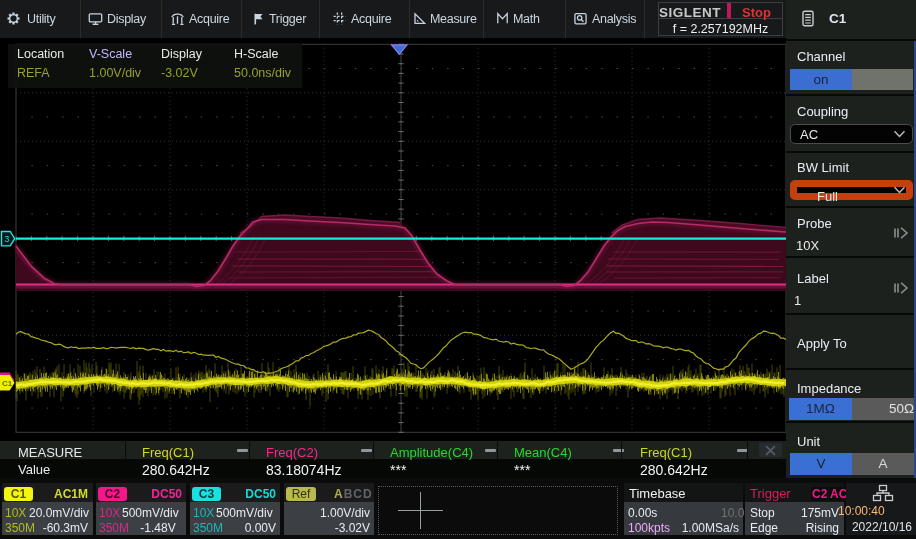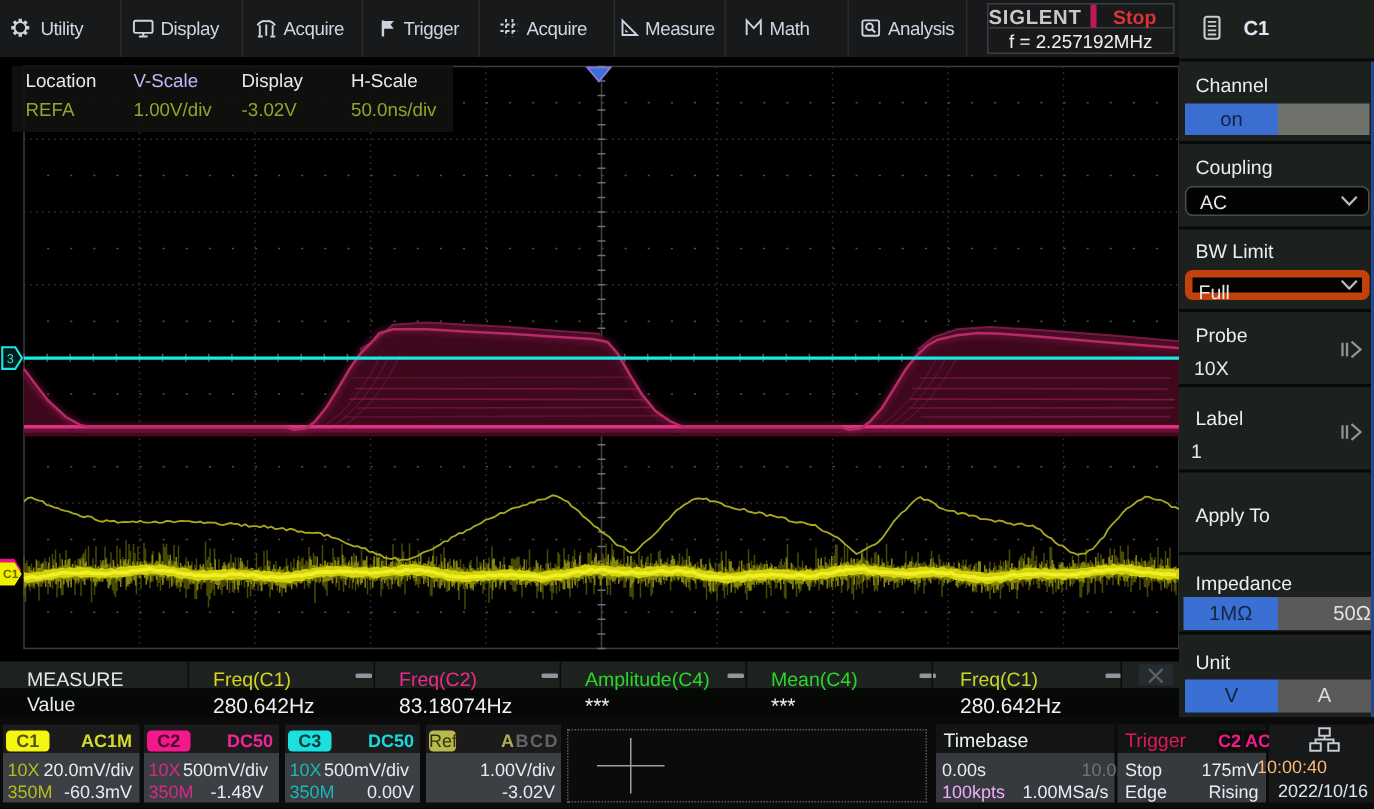--- a/index.html
+++ b/index.html
@@ -90,21 +90,21 @@
 <div class="abs" style="left:790px;top:69px;width:62px;height:21px;background:#3c6ed2;color:#15233c;font-size:13.5px;text-align:center;line-height:21px">on</div>
 <div class="abs" style="left:852px;top:69px;width:61px;height:21px;background:#70736c"></div>
 <div class="sep" style="top:94px"></div>
 <div class="lbl" style="top:104px">Coupling</div>
 <div class="abs" style="left:790px;top:124px;width:123px;height:20px;background:#030303;border:1px solid #4a4d50;border-radius:5px;color:#e8e8e8;font-size:13px;line-height:19px;padding-left:9px">AC</div>
 <svg style="position:absolute;left:893px;top:130px" width="13" height="8" viewBox="0 0 13 8">
     <path d="M1.5 1.2L6.5 6.4 11.5 1.2" stroke="#b8bcbe" stroke-width="1.5" fill="none"></path>
   </svg>
 <div class="sep" style="top:151px"></div>
 <div class="lbl" style="top:160px">BW Limit</div>
-<div class="abs" style="left:790px;top:180px;width:123px;height:20px;background:#030303;border:5px solid #c2410c;border-radius:5px;color:#e8e8e8;font-size:13px;line-height:19px;padding-left:4px">Full</div>
+<div class="abs" style="left:790px;top:180px;width:123px;height:20px;background:#030303;border:7px solid #c2410c;border-radius:5px;color:#e8e8e8;font-size:13px;line-height:19px;padding-left:20px">Full</div>
 <svg style="position:absolute;left:893px;top:186px" width="13" height="8" viewBox="0 0 13 8">
     <path d="M1.5 1.2L6.5 6.4 11.5 1.2" stroke="#b8bcbe" stroke-width="1.5" fill="none"></path>
   </svg>
 <div class="sep" style="top:206px"></div>
 <div class="lbl" style="top:216px">Probe</div>
 <div class="val" style="top:238px">10X</div>
 <svg style="position:absolute;left:893px;top:226px" width="16" height="14" viewBox="0 0 16 14">
     <path d="M2 2.5V11.5M5 2.5V11.5" stroke="#8f9496" stroke-width="1.5" fill="none"></path>
     <path d="M8 1.8L14 7 8 12.2" stroke="#8f9496" stroke-width="1.5" fill="none"></path>
   </svg>
@@ -283,21 +283,21 @@
 <div class="abs" style="left:190px;top:502px;width:90px;height:33px;background:#3c3f44"></div>
 <div class="abs" style="left:192px;top:487px;width:29px;height:14px;background:#1ae0e0;border-radius:3px;color:#063a3a;font-weight:bold;font-size:12px;text-align:center;line-height:14px">C3</div>
 <div class="bb" style="left:228px;top:487px;width:48px;text-align:right;color:#1ad8d8;font-weight:bold">DC50</div>
 <div class="bb" style="left:193px;top:506px;color:#1ab8b8">10X</div>
 <div class="bb" style="left:216px;top:506px;color:#e6ecf2">500mV/div</div>
 <div class="bb" style="left:193px;top:521px;color:#1ab8b8">350M</div>
 <div class="bb" style="left:228px;top:521px;color:#e6ecf2;width:48px;text-align:right">0.00V</div>
 
 <div class="abs" style="left:284px;top:483px;width:90px;height:19px;background:#1b1b1b"></div>
 <div class="abs" style="left:284px;top:502px;width:90px;height:33px;background:#3c3f44"></div>
-<div class="abs" style="left:286px;top:487px;width:18px;height:14px;background:#b8ba50;border-radius:3px;color:#343408;font-size:12px;text-align:center;line-height:14px">Ref</div>
+<div class="abs" style="left:286px;top:487px;width:30px;height:14px;background:#b8ba50;border-radius:3px;color:#343408;font-size:12px;text-align:center;line-height:14px">Ref</div>
 <div class="bb" style="left:334px;top:487px;font-weight:bold;letter-spacing:1px"><span style="color:#b0ac51">A</span><span style="color:#606468">BCD</span></div>
 <div class="bb" style="left:300px;top:506px;color:#e6ecf2;width:70px;text-align:right">1.00V/div</div>
 <div class="bb" style="left:300px;top:521px;color:#e6ecf2;width:70px;text-align:right">-3.02V</div>
 
 <div class="abs" style="left:378px;top:486px;width:240px;height:49px;border:1px dotted #5a5a5a"></div>
 <div class="abs" style="left:398px;top:510px;width:45px;height:1.4px;background:#9aa0a0"></div>
 <div class="abs" style="left:420px;top:492px;width:1.4px;height:37px;background:#9aa0a0"></div>
 
 <div class="abs" style="left:624px;top:483px;width:119px;height:19px;background:#131414"></div>
 <div class="abs" style="left:624px;top:502px;width:119px;height:33px;background:#36393d"></div>

